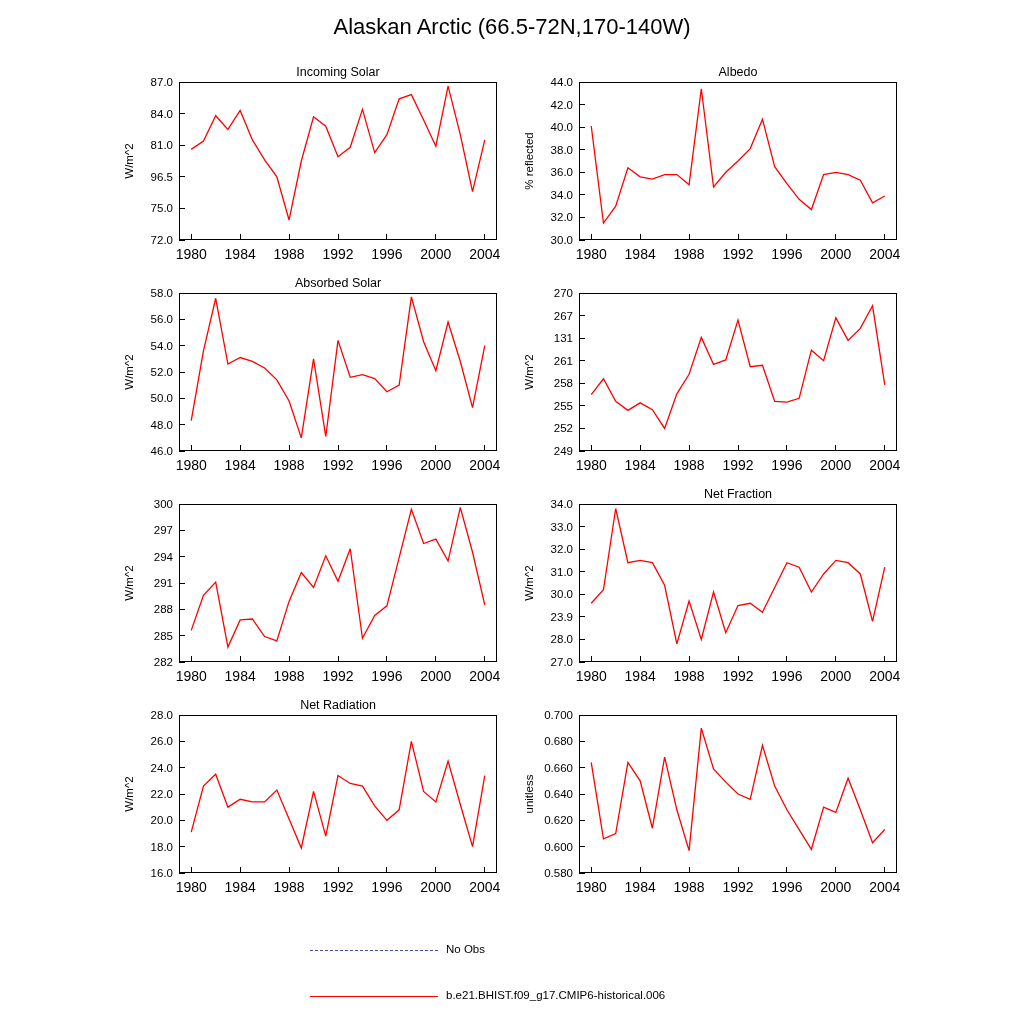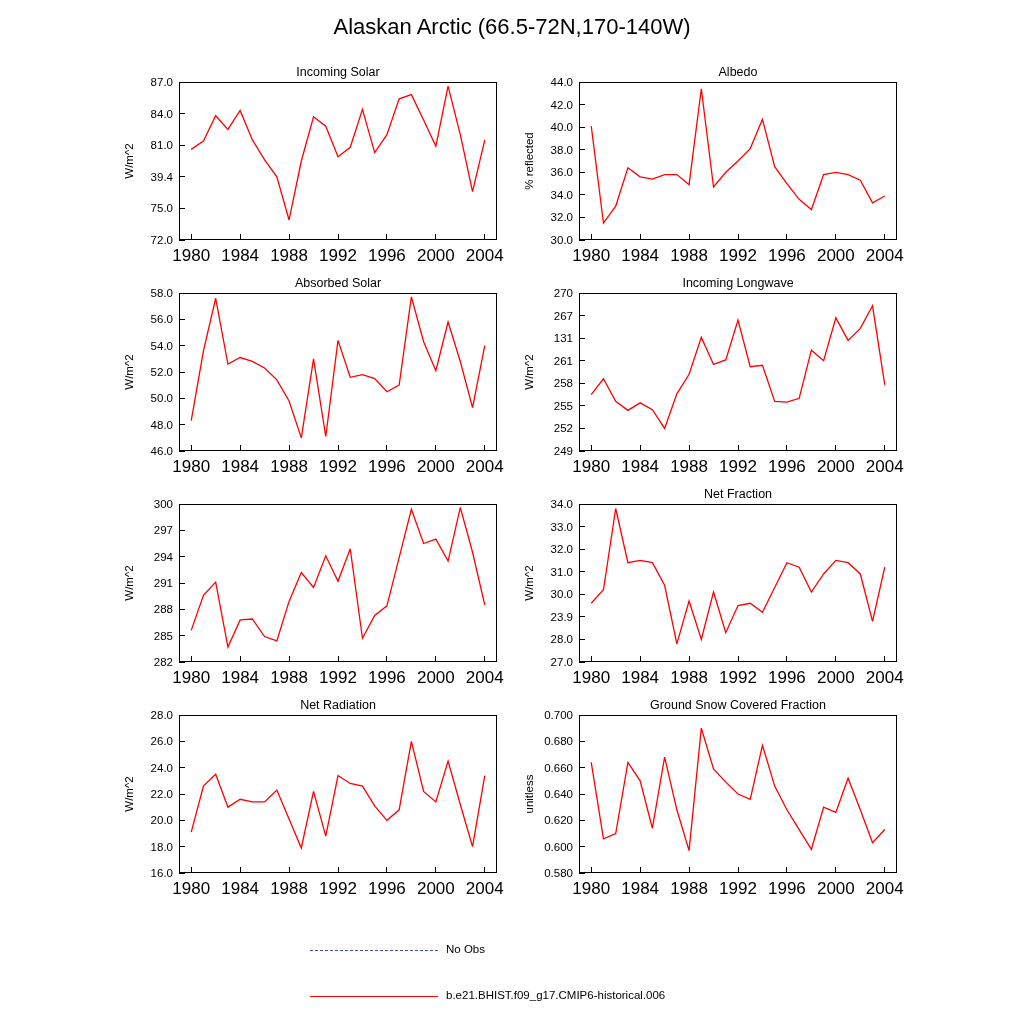--- a/index.html
+++ b/index.html
@@ -57,21 +57,21 @@
   .ytick {
     position: absolute;
     font-size: 11.5px;
     text-align: right;
     white-space: nowrap;
     color: #000;
     transform: translateY(-50%);
   }
   .xtick {
     position: absolute;
-    font-size: 17px;
+    font-size: 14px;
     text-align: center;
     white-space: nowrap;
     color: #000;
     transform: translateX(-50%);
   }
   .legend-line-dashed {
     position: absolute;
     height: 0;
     border-top: 1.6px dashed #4a4aa8;
   }
@@ -100,21 +100,21 @@
 
 <div id="panels">
     <div class="panel" style="left: 179px; top: 82px; width: 318px; height: 158px;">
       <div class="panel-title">Incoming Solar</div>
       <div class="plotbox" style="width: 318px; height: 158px;"></div>
       <div class="ylabel" style="left: -56px; top: 79px; transform: rotate(-90deg) translate(-50%, 0px);">W/m^2</div>
       <div class="ytick" style="top: 158px; left: -48px; width: 42px;">72.0</div>
       <div style="position: absolute; left: 0px; top: 157.5px; width: 6px; height: 1px; background: rgb(0, 0, 0);"></div>
       <div class="ytick" style="top: 126.4px; left: -48px; width: 42px;">75.0</div>
       <div style="position: absolute; left: 0px; top: 125.9px; width: 6px; height: 1px; background: rgb(0, 0, 0);"></div>
-      <div class="ytick" style="top: 94.8px; left: -48px; width: 42px;">39.4</div>
+      <div class="ytick" style="top: 94.8px; left: -48px; width: 42px;">96.5</div>
       <div style="position: absolute; left: 0px; top: 94.3px; width: 6px; height: 1px; background: rgb(0, 0, 0);"></div>
       <div class="ytick" style="top: 63.2px; left: -48px; width: 42px;">81.0</div>
       <div style="position: absolute; left: 0px; top: 62.7px; width: 6px; height: 1px; background: rgb(0, 0, 0);"></div>
       <div class="ytick" style="top: 31.6px; left: -48px; width: 42px;">84.0</div>
       <div style="position: absolute; left: 0px; top: 31.1px; width: 6px; height: 1px; background: rgb(0, 0, 0);"></div>
       <div class="ytick" style="top: 0px; left: -48px; width: 42px;">87.0</div>
       <div style="position: absolute; left: 0px; top: -0.5px; width: 6px; height: 1px; background: rgb(0, 0, 0);"></div>
       <div class="xtick" style="left: 12.2308px; top: 164px;">1980</div>
       <div style="position: absolute; left: 11.7308px; top: 152px; width: 1px; height: 6px; background: rgb(0, 0, 0);"></div>
       <div class="xtick" style="left: 61.1538px; top: 164px;">1984</div>
@@ -201,21 +201,20 @@
       <div style="position: absolute; left: 207.423px; top: 152px; width: 1px; height: 6px; background: rgb(0, 0, 0);"></div>
       <div class="xtick" style="left: 256.846px; top: 164px;">2000</div>
       <div style="position: absolute; left: 256.346px; top: 152px; width: 1px; height: 6px; background: rgb(0, 0, 0);"></div>
       <div class="xtick" style="left: 305.769px; top: 164px;">2004</div>
       <div style="position: absolute; left: 305.269px; top: 152px; width: 1px; height: 6px; background: rgb(0, 0, 0);"></div>
       <svg class="series" width="318" height="158">
         <polyline points="12.23,127.72 24.46,57.93 36.69,5.27 48.92,71.10 61.15,64.52 73.38,68.47 85.62,75.05 97.85,86.90 110.08,107.97 122.31,144.83 134.54,65.83 146.77,143.52 159.00,47.40 171.23,84.27 183.46,81.63 195.69,85.58 207.92,98.75 220.15,92.17 232.38,3.95 244.62,48.72 256.85,77.68 269.08,28.97 281.31,68.47 293.54,114.55 305.77,52.67" fill="none" stroke="#ff0000" stroke-width="1.3"></polyline>
       </svg>
     </div>
     <div class="panel" style="left: 579px; top: 293px; width: 318px; height: 158px;">
-      <div class="panel-title">Incoming Longwave</div>
       <div class="plotbox" style="width: 318px; height: 158px;"></div>
       <div class="ylabel" style="left: -56px; top: 79px; transform: rotate(-90deg) translate(-50%, 0px);">W/m^2</div>
       <div class="ytick" style="top: 158px; left: -48px; width: 42px;">249</div>
       <div style="position: absolute; left: 0px; top: 157.5px; width: 6px; height: 1px; background: rgb(0, 0, 0);"></div>
       <div class="ytick" style="top: 135.429px; left: -48px; width: 42px;">252</div>
       <div style="position: absolute; left: 0px; top: 134.929px; width: 6px; height: 1px; background: rgb(0, 0, 0);"></div>
       <div class="ytick" style="top: 112.857px; left: -48px; width: 42px;">255</div>
       <div style="position: absolute; left: 0px; top: 112.357px; width: 6px; height: 1px; background: rgb(0, 0, 0);"></div>
       <div class="ytick" style="top: 90.2857px; left: -48px; width: 42px;">258</div>
       <div style="position: absolute; left: 0px; top: 89.7857px; width: 6px; height: 1px; background: rgb(0, 0, 0);"></div>
@@ -348,21 +347,20 @@
       <div style="position: absolute; left: 207.423px; top: 152px; width: 1px; height: 6px; background: rgb(0, 0, 0);"></div>
       <div class="xtick" style="left: 256.846px; top: 164px;">2000</div>
       <div style="position: absolute; left: 256.346px; top: 152px; width: 1px; height: 6px; background: rgb(0, 0, 0);"></div>
       <div class="xtick" style="left: 305.769px; top: 164px;">2004</div>
       <div style="position: absolute; left: 305.269px; top: 152px; width: 1px; height: 6px; background: rgb(0, 0, 0);"></div>
       <svg class="series" width="318" height="158">
         <polyline points="12.23,117.18 24.46,71.10 36.69,59.25 48.92,92.17 61.15,84.27 73.38,86.90 85.62,86.90 97.85,75.05 110.08,104.02 122.31,132.98 134.54,76.37 146.77,121.13 159.00,60.57 171.23,68.47 183.46,71.10 195.69,90.85 207.92,105.33 220.15,94.80 232.38,26.33 244.62,76.37 256.85,86.90 269.08,46.08 281.31,89.53 293.54,131.67 305.77,60.57" fill="none" stroke="#ff0000" stroke-width="1.3"></polyline>
       </svg>
     </div>
     <div class="panel" style="left: 579px; top: 715px; width: 318px; height: 158px;">
-      <div class="panel-title">Ground Snow Covered Fraction</div>
       <div class="plotbox" style="width: 318px; height: 158px;"></div>
       <div class="ylabel" style="left: -56px; top: 79px; transform: rotate(-90deg) translate(-50%, 0px);">unitless</div>
       <div class="ytick" style="top: 158px; left: -48px; width: 42px;">0.580</div>
       <div style="position: absolute; left: 0px; top: 157.5px; width: 6px; height: 1px; background: rgb(0, 0, 0);"></div>
       <div class="ytick" style="top: 131.667px; left: -48px; width: 42px;">0.600</div>
       <div style="position: absolute; left: 0px; top: 131.167px; width: 6px; height: 1px; background: rgb(0, 0, 0);"></div>
       <div class="ytick" style="top: 105.333px; left: -48px; width: 42px;">0.620</div>
       <div style="position: absolute; left: 0px; top: 104.833px; width: 6px; height: 1px; background: rgb(0, 0, 0);"></div>
       <div class="ytick" style="top: 79px; left: -48px; width: 42px;">0.640</div>
       <div style="position: absolute; left: 0px; top: 78.5px; width: 6px; height: 1px; background: rgb(0, 0, 0);"></div>

